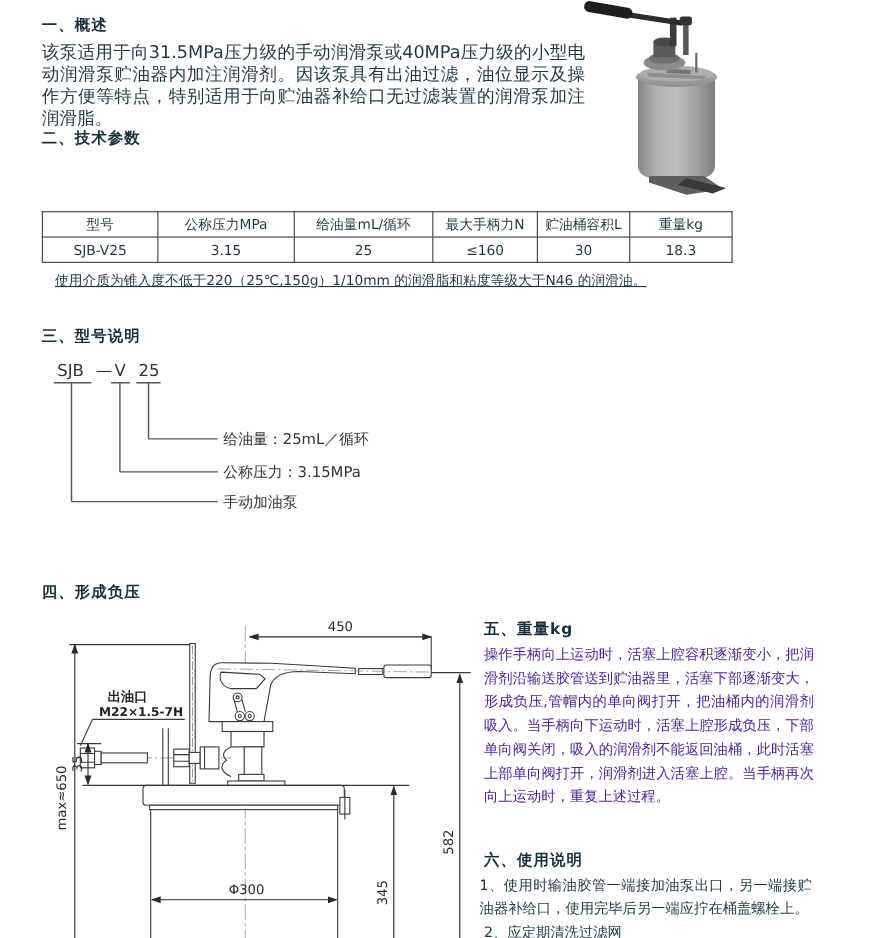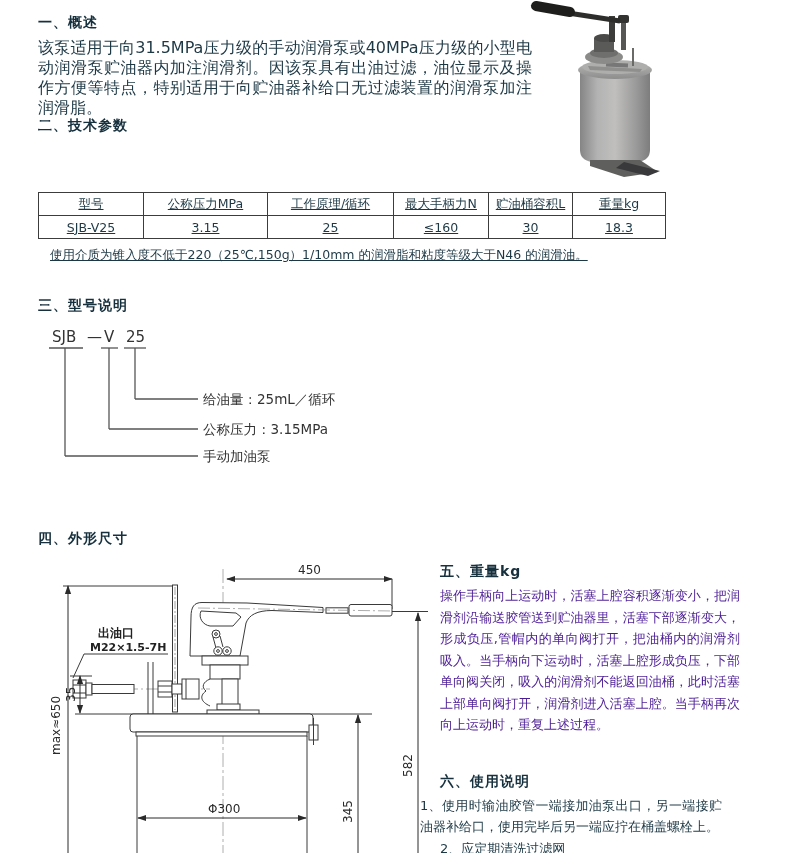--- a/index.html
+++ b/index.html
@@ -6,21 +6,21 @@
   body{
     width:790px;height:853px;position:relative;background:#ffffff;
     font-family:"DejaVu Sans","Liberation Sans",sans-serif;
     color:#1b3642;overflow:hidden;
   }
   .abs{position:absolute;}
   h3.sec{font-size:14px;font-weight:bold;margin:0;color:#16303d;letter-spacing:1px;}
   .body-text{font-size:16px;line-height:20px;text-align:justify;color:#1d3845;}
   .note-text{font-size:12.5px;color:#1d3845;}
   
-  table.spec{border-collapse:collapse;table-layout:fixed;text-decoration:underline;}
+  table.spec{border-collapse:collapse;table-layout:fixed;}
   table.spec td{
     border:1px solid #3c3c3c;text-align:center;vertical-align:middle;
     font-size:12.5px;color:#1d3845;padding:0;height:22px;
   }
   
   .usage-item{font-size:13px;line-height:21px;color:#1d3845;text-align:justify;}
   .principle-text{font-size:13px;line-height:21.5px;text-align:justify;color:#4c1d95;}
   svg text{font-family:"DejaVu Sans","Liberation Sans",sans-serif;}
   .dim-label{font-size:12px;fill:#2a2a2a;}
   .draw-line{stroke:#3a3a3a;stroke-width:1;fill:none;}
@@ -80,21 +80,21 @@
       <col style="width:124px">
       <col style="width:126px">
     <col style="width:95px">
       <col style="width:84px">
       <col style="width:93px">
   </colgroup>
   <tbody>
       <tr>
     <td>型号</td>
     <td>公称压力MPa</td>
-    <td>工作原理/循环</td>
+    <td>给油量mL/循环</td>
     <td>最大手柄力N</td>
     <td>贮油桶容积L</td>
     <td>重量kg</td>
   </tr>
   <tr>
     <td>SJB-V25</td>
     <td>3.15</td>
     <td>25</td>
     <td>≤160</td>
     <td>30</td>
@@ -125,21 +125,21 @@
     <line x1="69" y1="109" x2="158" y2="109"></line>
     <line x1="25" y1="136" x2="158" y2="136"></line>
   </g>
   <g fill="#333" font-size="13.5">
     <text x="163" y="84">给油量：25mL／循环</text>
     <text x="163" y="114">公称压力：3.15MPa</text>
     <text x="163" y="141">手动加油泵</text>
   </g>
 </svg>
 
-<h3 class="sec abs" style="left:38px;top:530px;">四、外形尺寸</h3>
+<h3 class="sec abs" style="left:38px;top:530px;">四、形成负压</h3>
 
 <svg class="abs" style="left:40px;top:555px;" width="390" height="298" viewBox="0 0 390 298">
   <defs>
     <marker id="arr" viewBox="0 0 10 10" refX="9" refY="5" markerWidth="9" markerHeight="9" orient="auto-start-reverse">
       <path d="M0,1.5 L10,5 L0,8.5 Z" fill="#2a2a2a"></path>
     </marker>
   </defs>
 
   <line x1="183" y1="14" x2="183" y2="298" stroke="#9a9a9a" stroke-width="0.8" stroke-dasharray="14 3 3 3"></line>
 
@@ -244,14 +244,14 @@
   <g>
     <line x1="318" y1="160" x2="318" y2="298" stroke="#2a2a2a" stroke-width="1" marker-start="url(#arr)"></line>
     <text x="312" y="268" class="dim-label" transform="rotate(-90 312 268)">345</text>
   </g>
 </svg>
 
 <h3 class="sec abs" style="left:440px;top:563px;">五、重量kg</h3>
 <div class="principle-text abs" style="left:440px;top:585px;width:300px;">操作手柄向上运动时，活塞上腔容积逐渐变小，把润滑剂沿输送胶管送到贮油器里，活塞下部逐渐变大，形成负压,管帽内的单向阀打开，把油桶内的润滑剂吸入。当手柄向下运动时，活塞上腔形成负压，下部单向阀关闭，吸入的润滑剂不能返回油桶，此时活塞上部单向阀打开，润滑剂进入活塞上腔。当手柄再次向上运动时，重复上述过程。</div>
 
 <h3 class="sec abs" style="left:440px;top:773px;text-align:center;">六、使用说明</h3>
-<div class="usage-item abs" style="left:420px;top:795px;width:302px;">1、使用时输油胶管一端接加油泵出口，另一端接贮油器补给口，使用完毕后另一端应拧在桶盖螺栓上。</div>
+<div class="usage-item abs" style="left:436px;top:795px;width:302px;">1、使用时输油胶管一端接加油泵出口，另一端接贮油器补给口，使用完毕后另一端应拧在桶盖螺栓上。</div>
 <div class="usage-item abs" style="left:440px;top:838px;width:302px;">2、应定期清洗过滤网</div>
 
 </body></html>

